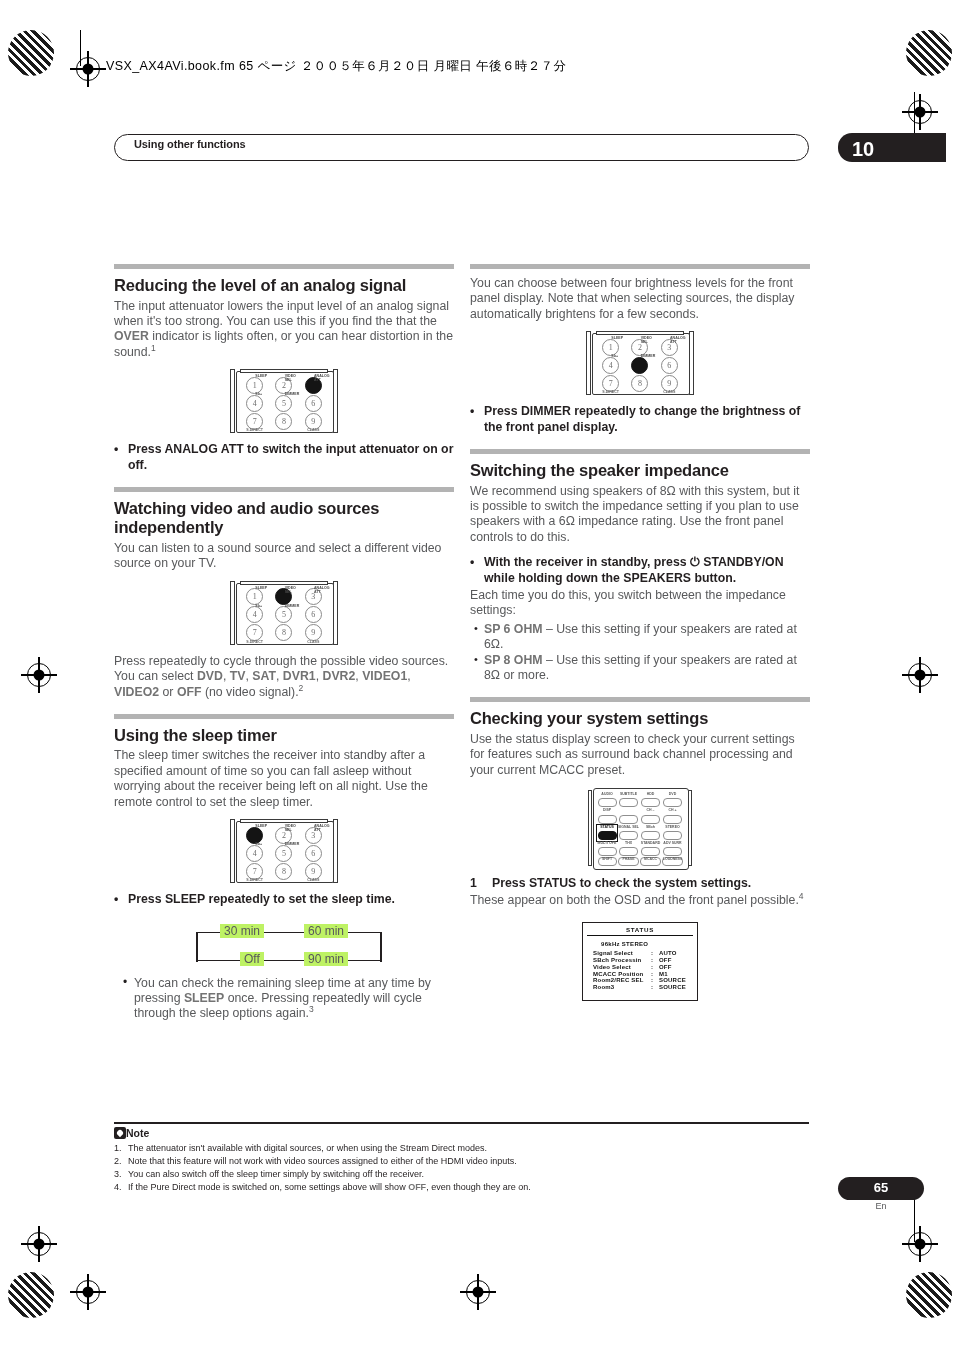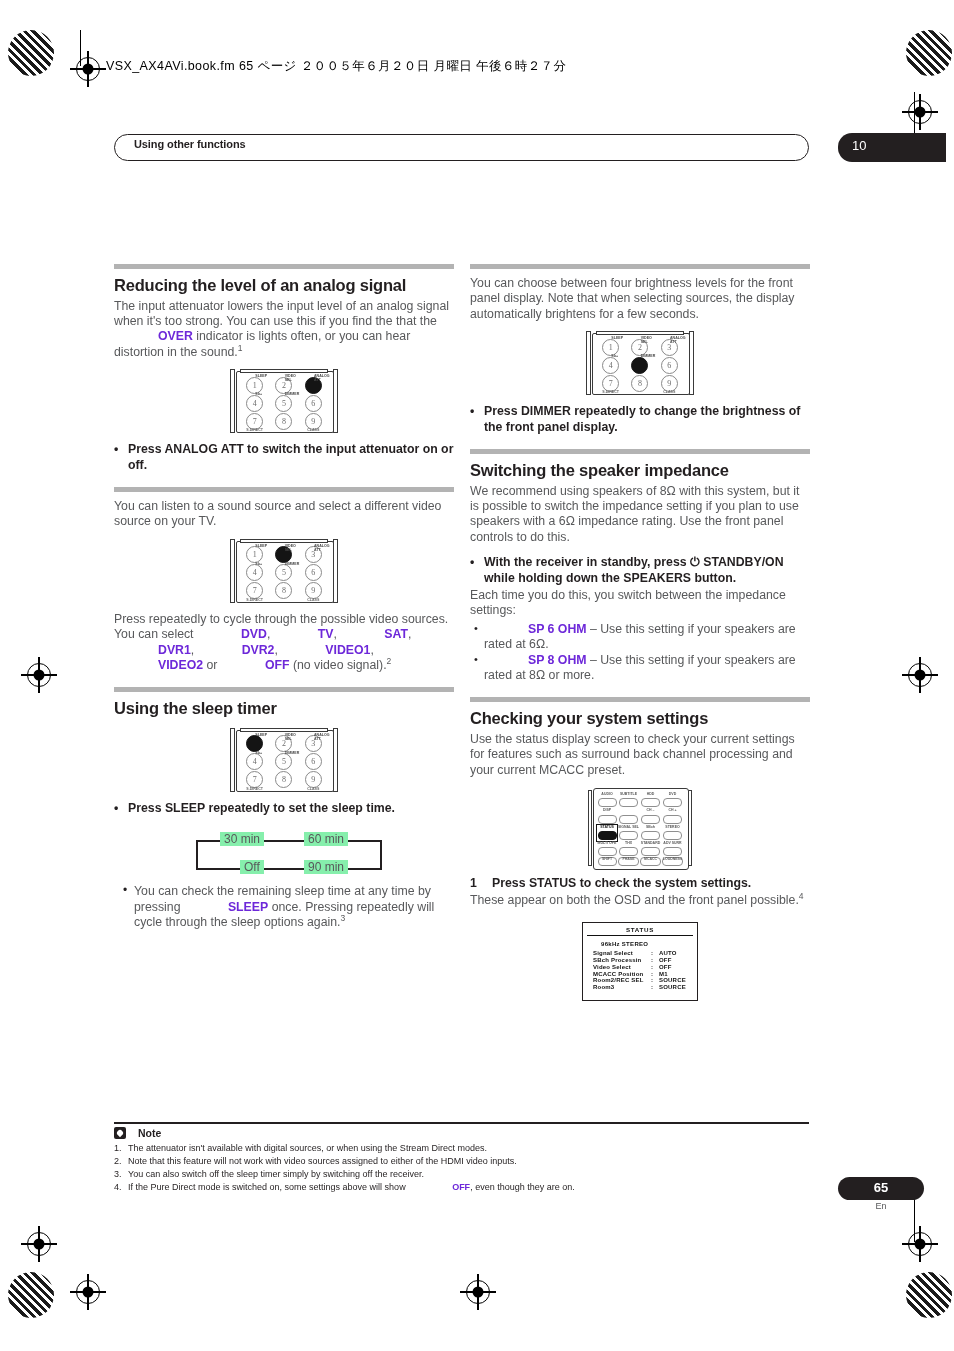--- a/index.html
+++ b/index.html
@@ -19,31 +19,31 @@
   
   .fileline{position:absolute;left:106px;top:58px;font-size:12.5px;letter-spacing:.4px;color:#000;white-space:nowrap;}
 
   
   .chapter-bar{position:absolute;left:114px;top:134px;width:695px;height:27px;
     border:1.6px solid #231f20;border-radius:14px;box-sizing:border-box;background:#fff;}
   .chapter-title{position:absolute;left:134px;top:138px;font-size:11px;font-weight:bold;
     letter-spacing:-.1px;color:#231f20;}
   .chapter-num{position:absolute;left:838px;top:133px;width:108px;height:29px;background:#231f20;
     border-radius:14px 0 0 14px;}
-  .chapter-num span{position:absolute;left:14px;top:5px;color:#fff;font-size:13px;font-weight:normal;}
+  .chapter-num span{position:absolute;left:14px;top:5px;color:#fff;font-size:20px;font-weight:bold;}
 
   
   .col{position:absolute;top:264px;width:340px;}
   .col-left{left:114px;}
   .col-right{left:470px;}
 
   .rule{height:5px;background:#b3b3b3;margin:0 0 7px 0;}
   h2.sec{font-size:16.5px;line-height:19.5px;font-weight:bold;color:#231f20;margin:0 0 3px 0;letter-spacing:-.2px;}
   p.body{font-size:12.3px;line-height:15.4px;color:#58595b;margin:0 0 2px 0;}
-  p.body b,p.bullet b,li b{color:#6d28d9;font-weight:bold;margin-left:44px;}
+  p.body b,p.bullet b,li b{color:#737373;font-weight:bold;}
   p.bullet{font-size:12.3px;line-height:15.4px;font-weight:bold;color:#231f20;margin:0 0 2px 0;
     text-indent:-14px;padding-left:14px;}
   p.bullet .bdot{display:inline-block;width:14px;text-indent:0;}
   p.numstep{font-size:12.3px;line-height:15.4px;font-weight:bold;color:#231f20;margin:0 0 1px 0;}
   p.numstep .n{display:inline-block;width:22px;}
   ul.dash{margin:3px 0 2px 0;padding-left:20px;list-style:none;}
   ul.dash li{font-size:12.3px;line-height:15.4px;color:#58595b;margin-bottom:1px;position:relative;}
   ul.dash li::before{content:"\2022";position:absolute;left:-11px;top:-1px;color:#231f20;font-size:12px;}
   ul.sub{margin:3px 0 2px 0;padding-left:14px;list-style:none;}
   ul.sub li{font-size:12.3px;line-height:15.4px;color:#58595b;position:relative;}
@@ -89,37 +89,37 @@
   .fnkey.on .cap{background:#141414;border-color:#141414;}
   .fnkey.on.boxed::after{content:"";position:absolute;left:-1px;top:-1px;right:-1px;bottom:-2px;
     border:1.1px solid #141414;}
   .fnkey .t{position:absolute;top:0px;left:50%;transform:translateX(-50%);font-size:3.5px;
     color:#5a5a5a;font-weight:bold;white-space:nowrap;}
   .fnkey.on .t{color:#111;}
 
   
   .cycle{position:relative;width:186px;height:48px;margin:12px auto 8px 82px;}
   .cycle .ln{position:absolute;background:#231f20;}
-  .cycle .lbl{position:absolute;font-size:12px;color:#58595b;background:#86efac;padding:0 4px;}
+  .cycle .lbl{position:absolute;font-size:12px;color:#58595b;background:#bef264;padding:0 4px;}
 
   
   .osd{position:relative;width:116px;margin:14px auto 0 auto;border:1.4px solid #231f20;background:#fff;
     padding:3px 4px 9px 4px;box-sizing:border-box;}
   .osd .ttl{text-align:center;font-size:6.2px;font-weight:bold;letter-spacing:.7px;color:#111;
     border-bottom:1px solid #111;padding-bottom:2px;margin-bottom:5px;}
   .osd .l1{font-size:6px;font-weight:bold;color:#111;margin:0 0 3px 14px;letter-spacing:.3px;}
   .osd table{border-collapse:collapse;margin-left:6px;}
   .osd td{font-size:6px;font-weight:bold;color:#111;padding:0.4px 0;letter-spacing:.2px;}
   .osd td.k{width:58px;}
   .osd td.c{width:8px;}
 
   
   .notes{position:absolute;left:114px;top:1122px;width:695px;}
   .notes .topline{height:1.6px;background:#231f20;margin-bottom:3px;}
-  .notes .nhead{display:flex;align-items:center;gap:12px;margin-bottom:3px;}
+  .notes .nhead{display:flex;align-items:center;gap:0;margin-bottom:3px;}
   .notes .nicon{width:12px;height:12px;background:#231f20;border-radius:2px;position:relative;}
   .notes .nicon::after{content:"";position:absolute;left:3px;top:3px;width:6px;height:6px;
     border-radius:50% 50% 50% 0;background:#fff;transform:rotate(-45deg);}
   .notes .nlabel{font-size:10.5px;font-weight:bold;color:#231f20;}
   .notes ol{margin:0;padding:0;list-style:none;}
   .notes li{font-size:9px;line-height:13px;color:#231f20;}
   .notes li .num{display:inline-block;width:14px;}
 
   
   .pagenum{position:absolute;left:838px;top:1177px;width:86px;height:23px;background:#231f20;
@@ -224,20 +224,21 @@
           </div>
       </div>
     </div>
   </div>
 
   <p class="bullet"><span class="bdot">•</span><span>Press ANALOG ATT to switch the input attenuator on or off.</span></p>
 
   <div class="spacer"></div>
 
   <div class="rule"></div>
+  <h2 class="sec">Watching video and audio sources independently</h2>
   <p class="body">You can listen to a sound source and select a different video source on your TV.</p>
 
   <div class="remote-wrap">
     <div class="keypad">
       <div class="railL"></div>
       <div class="railR"></div>
       <div class="shell"></div>
       <div class="topbar"></div>
       <div class="grid">
         <div class="key">
@@ -279,20 +280,21 @@
   </div>
 
   <p class="body">
     <span>Press repeatedly to cycle through the possible video sources. You can select </span><b>DVD</b>, <b>TV</b>, <b>SAT</b>, <b>DVR1</b>, <b>DVR2</b>, <b>VIDEO1</b>, <b>VIDEO2</b> or <b>OFF</b><span> (no video signal).</span><sup>2</sup>
   </p>
 
   <div class="spacer"></div>
 
   <div class="rule"></div>
   <h2 class="sec">Using the sleep timer</h2>
+  <p class="body">The sleep timer switches the receiver into standby after a specified amount of time so you can fall asleep without worrying about the receiver being left on all night. Use the remote control to set the sleep timer.</p>
 
   <div class="remote-wrap">
     <div class="keypad">
       <div class="railL"></div>
       <div class="railR"></div>
       <div class="shell"></div>
       <div class="topbar"></div>
       <div class="grid">
         <div class="key on">
             <span class="lbl">SLEEP</span>

